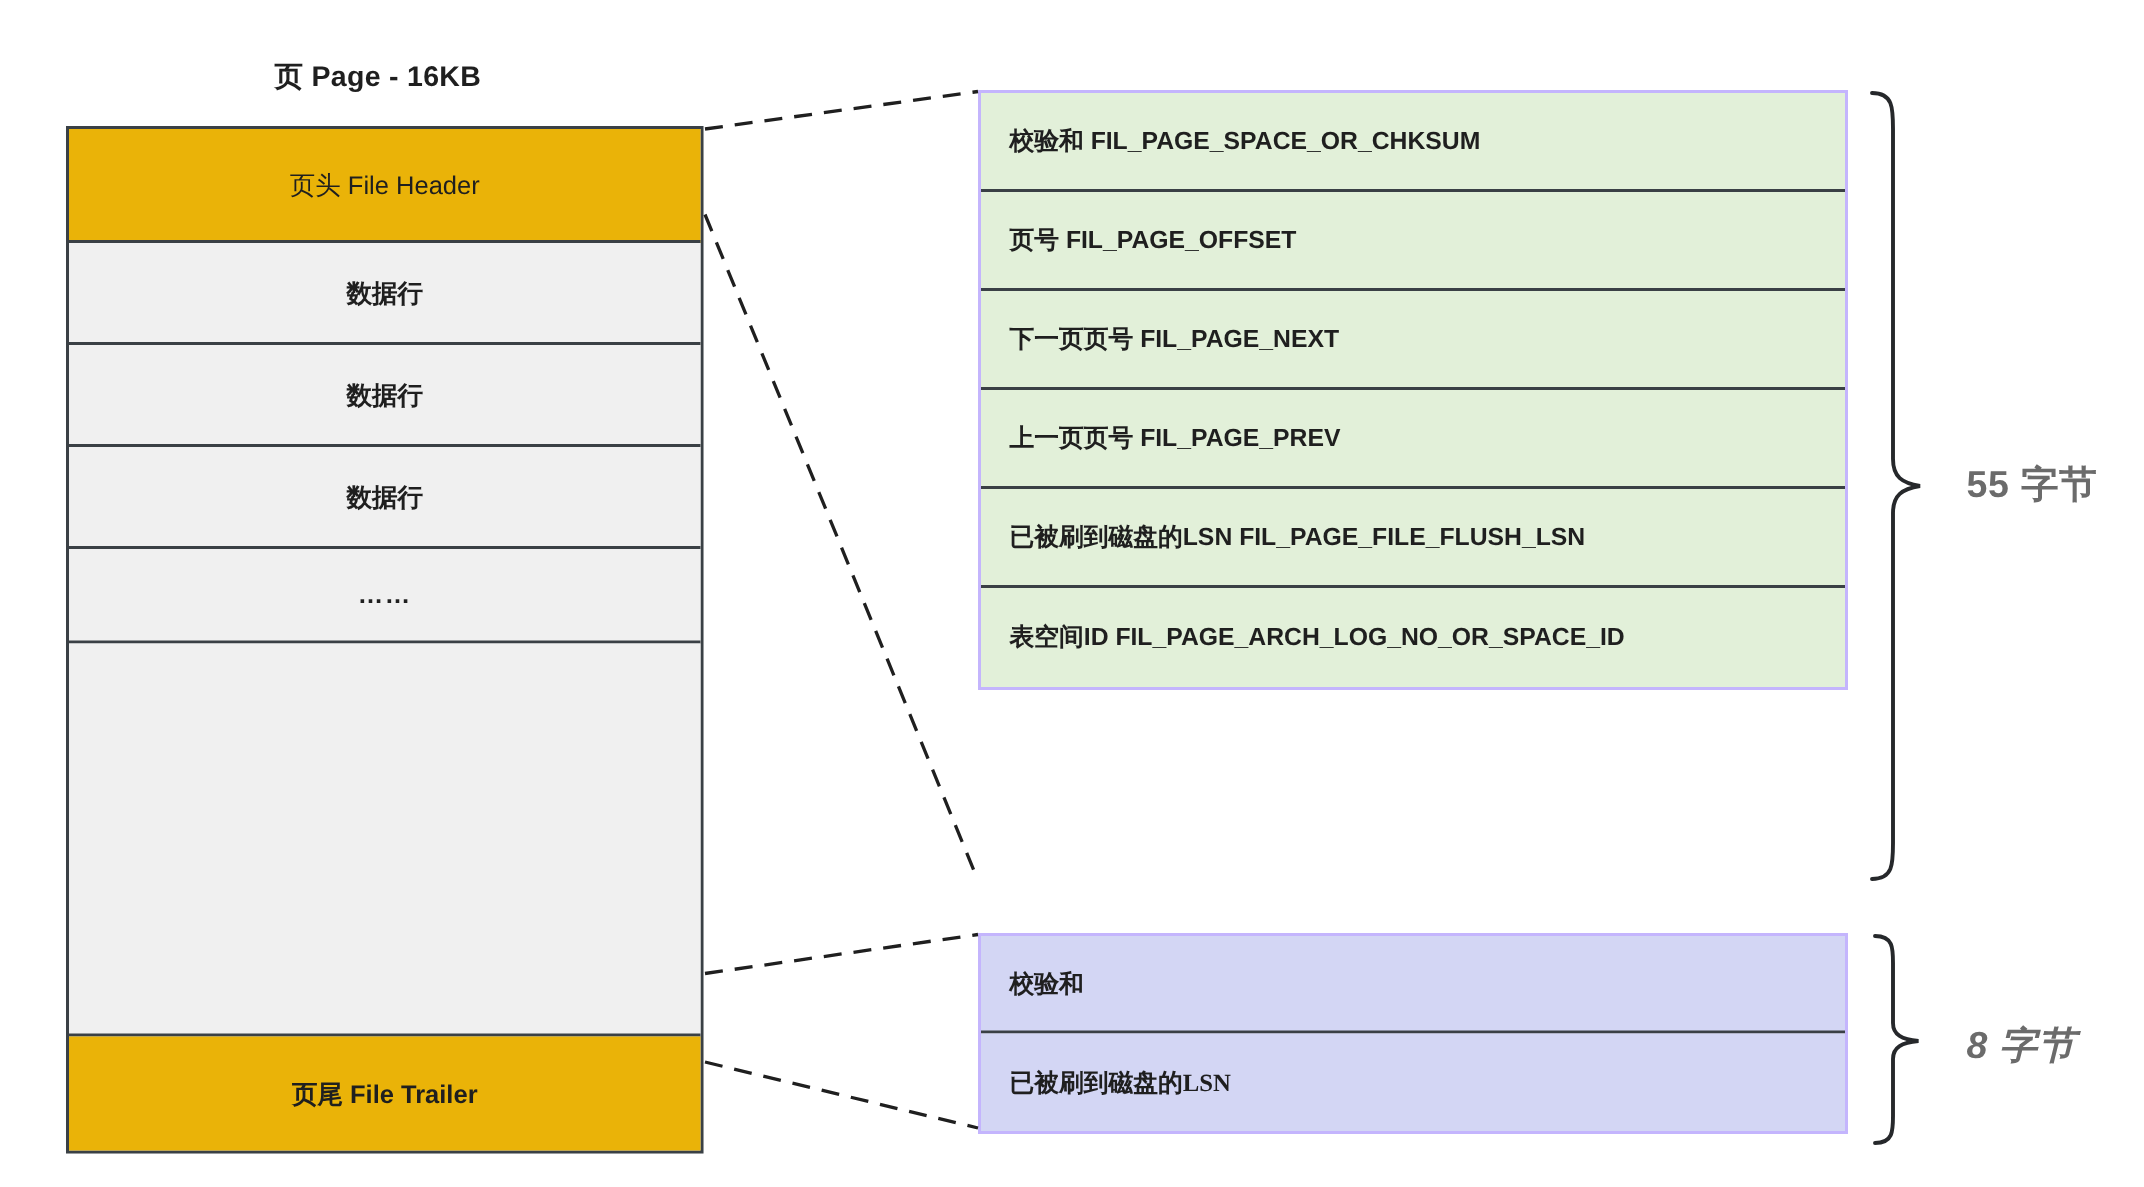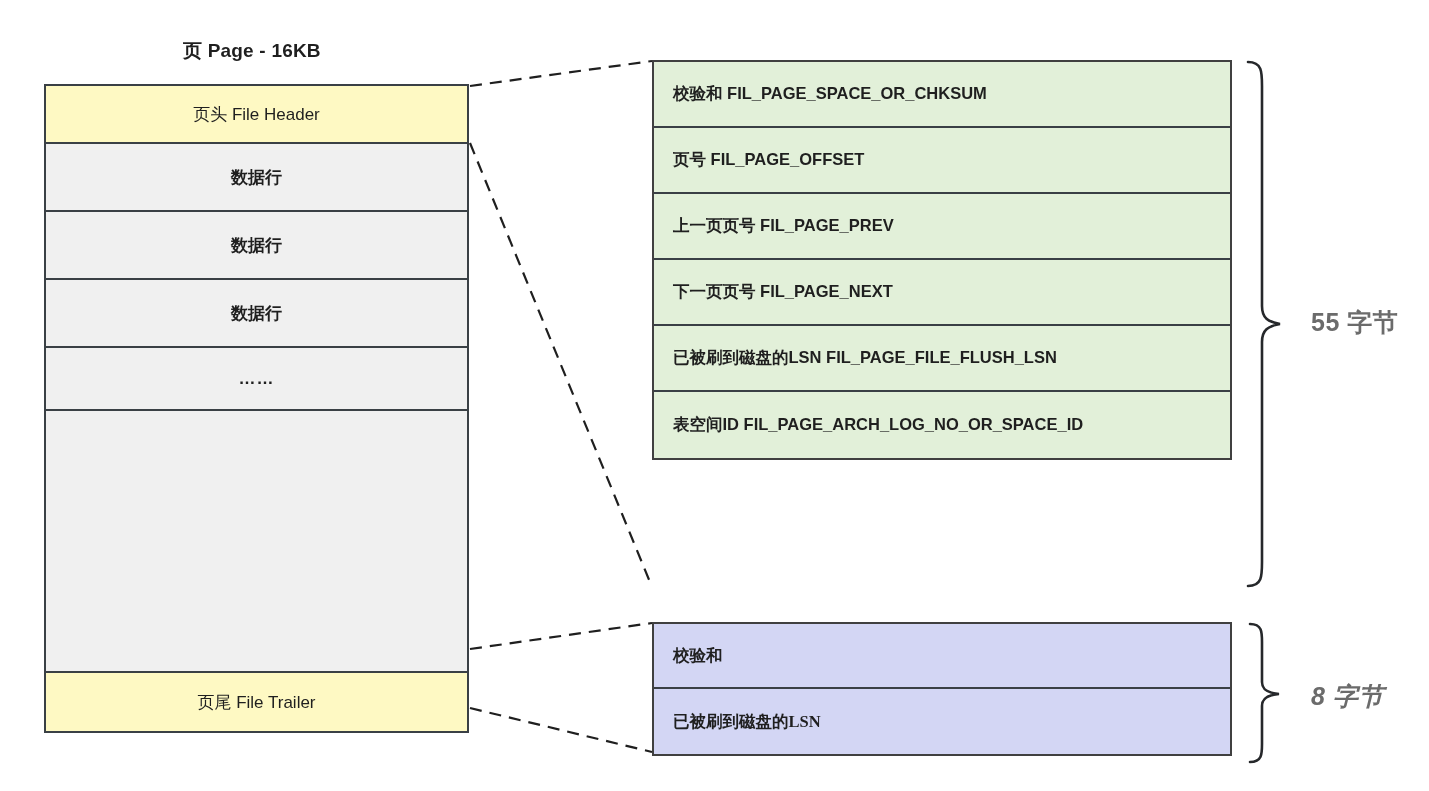--- a/index.html
+++ b/index.html
@@ -52,24 +52,24 @@
   }
   .page-row {
     box-sizing: border-box;
     border-bottom: 2px solid #3a4045;
     display: flex;
     align-items: center;
     justify-content: center;
     font-size: 17px;
     color: #1f1f1f;
   }
-  .page-row:last-child { border-bottom: none; }
+  .page-row:last-child { border-bottom: none; font-weight: bold; }
   .row-pink {
-    background: #fef9c3;
-    height: 58px;
+    background: #eab308;
+    height: 76px;
     font-weight: normal;
   }
   .row-data {
     background: #f0f0f0;
     height: 68px;
     font-weight: bold;
   }
   .row-ellipsis {
     background: #f0f0f0;
     height: 63px;
@@ -78,21 +78,21 @@
   }
   .row-empty {
     background: #f0f0f0;
     height: 262px;
   }
 
   
   .detail-block {
     position: absolute;
     box-sizing: border-box;
-    border: 2px solid #404040;
+    border: 2px solid #c4b5fd;
   }
   #header-detail {
     left: 652px;
     top: 60px;
     width: 580px;
   }
   #trailer-detail {
     left: 652px;
     top: 622px;
     width: 580px;
@@ -138,22 +138,22 @@
     <div class="page-row row-data">数据行</div>
     <div class="page-row row-data">数据行</div>
     <div class="page-row row-ellipsis">……</div>
     <div class="page-row row-empty"></div>
     <div class="page-row row-pink">页尾 File Trailer</div>
   </div>
 
   <div class="detail-block" id="header-detail">
     <div class="detail-row green">校验和   FIL_PAGE_SPACE_OR_CHKSUM</div>
     <div class="detail-row green">页号  FIL_PAGE_OFFSET</div>
+    <div class="detail-row green">下一页页号  FIL_PAGE_NEXT</div>
     <div class="detail-row green">上一页页号  FIL_PAGE_PREV</div>
-    <div class="detail-row green">下一页页号  FIL_PAGE_NEXT</div>
     <div class="detail-row green">已被刷到磁盘的LSN  FIL_PAGE_FILE_FLUSH_LSN</div>
     <div class="detail-row green">表空间ID  FIL_PAGE_ARCH_LOG_NO_OR_SPACE_ID</div>
   </div>
 
   <div class="detail-block" id="trailer-detail">
     <div class="detail-row blue">校验和</div>
     <div class="detail-row blue">已被刷到磁盘的LSN</div>
   </div>
 
   <div class="brace-label" id="label-38">55 字节</div>

